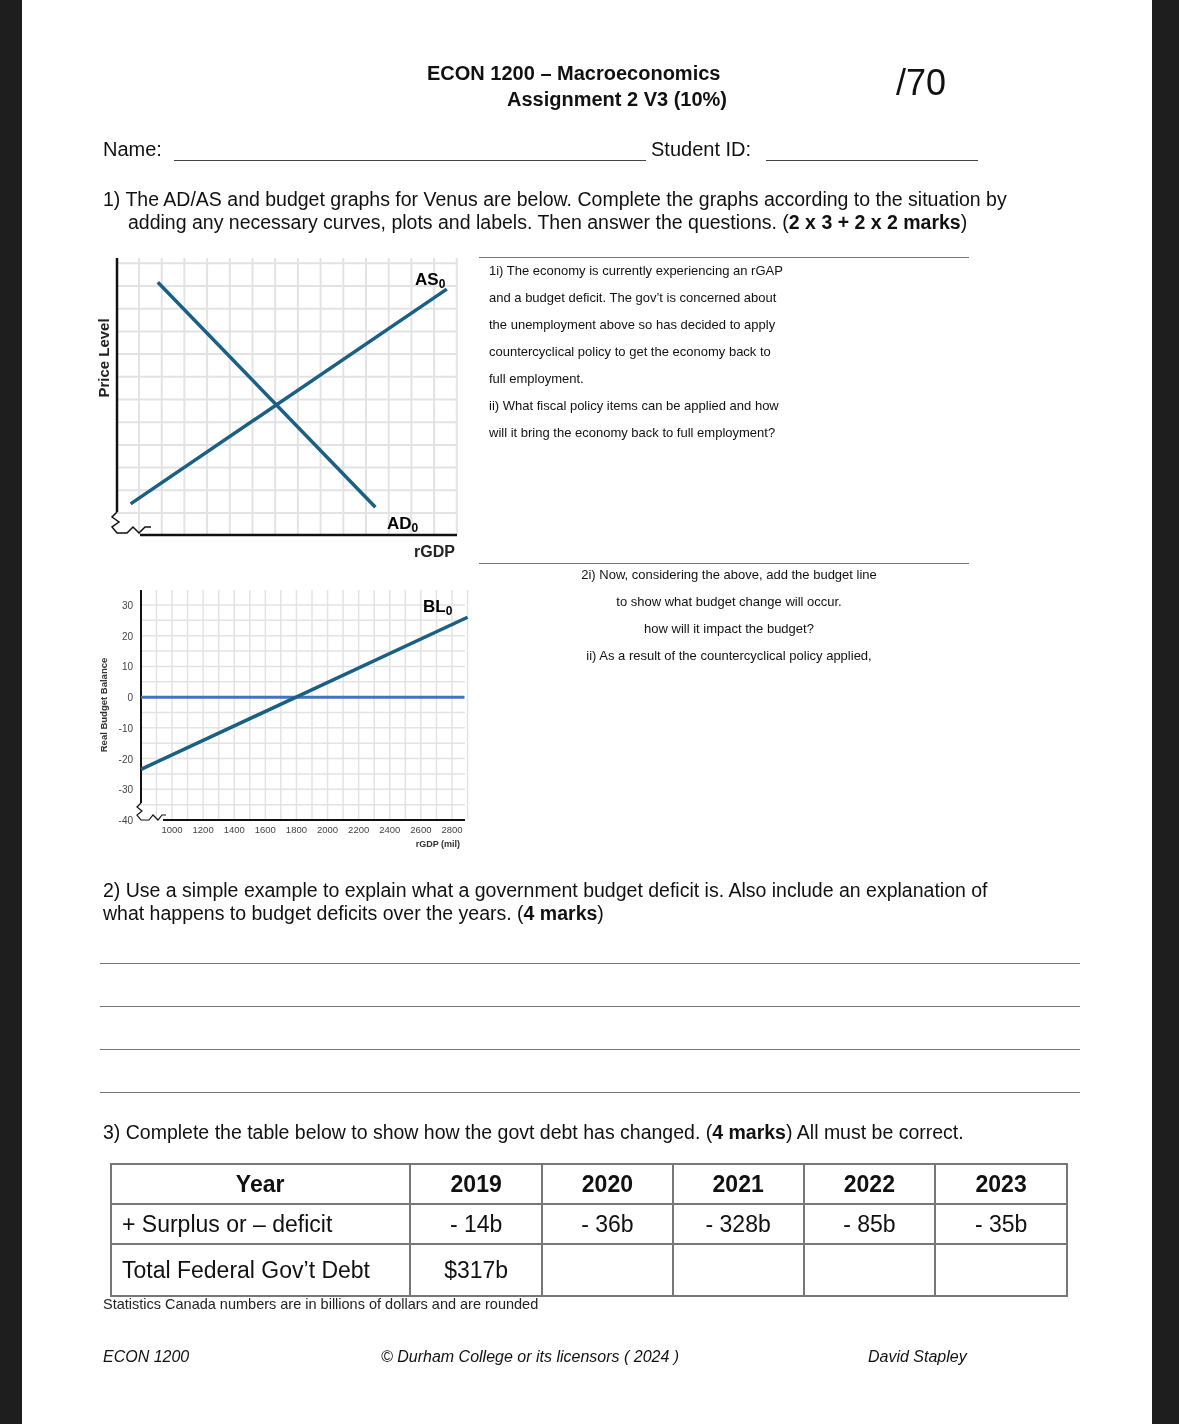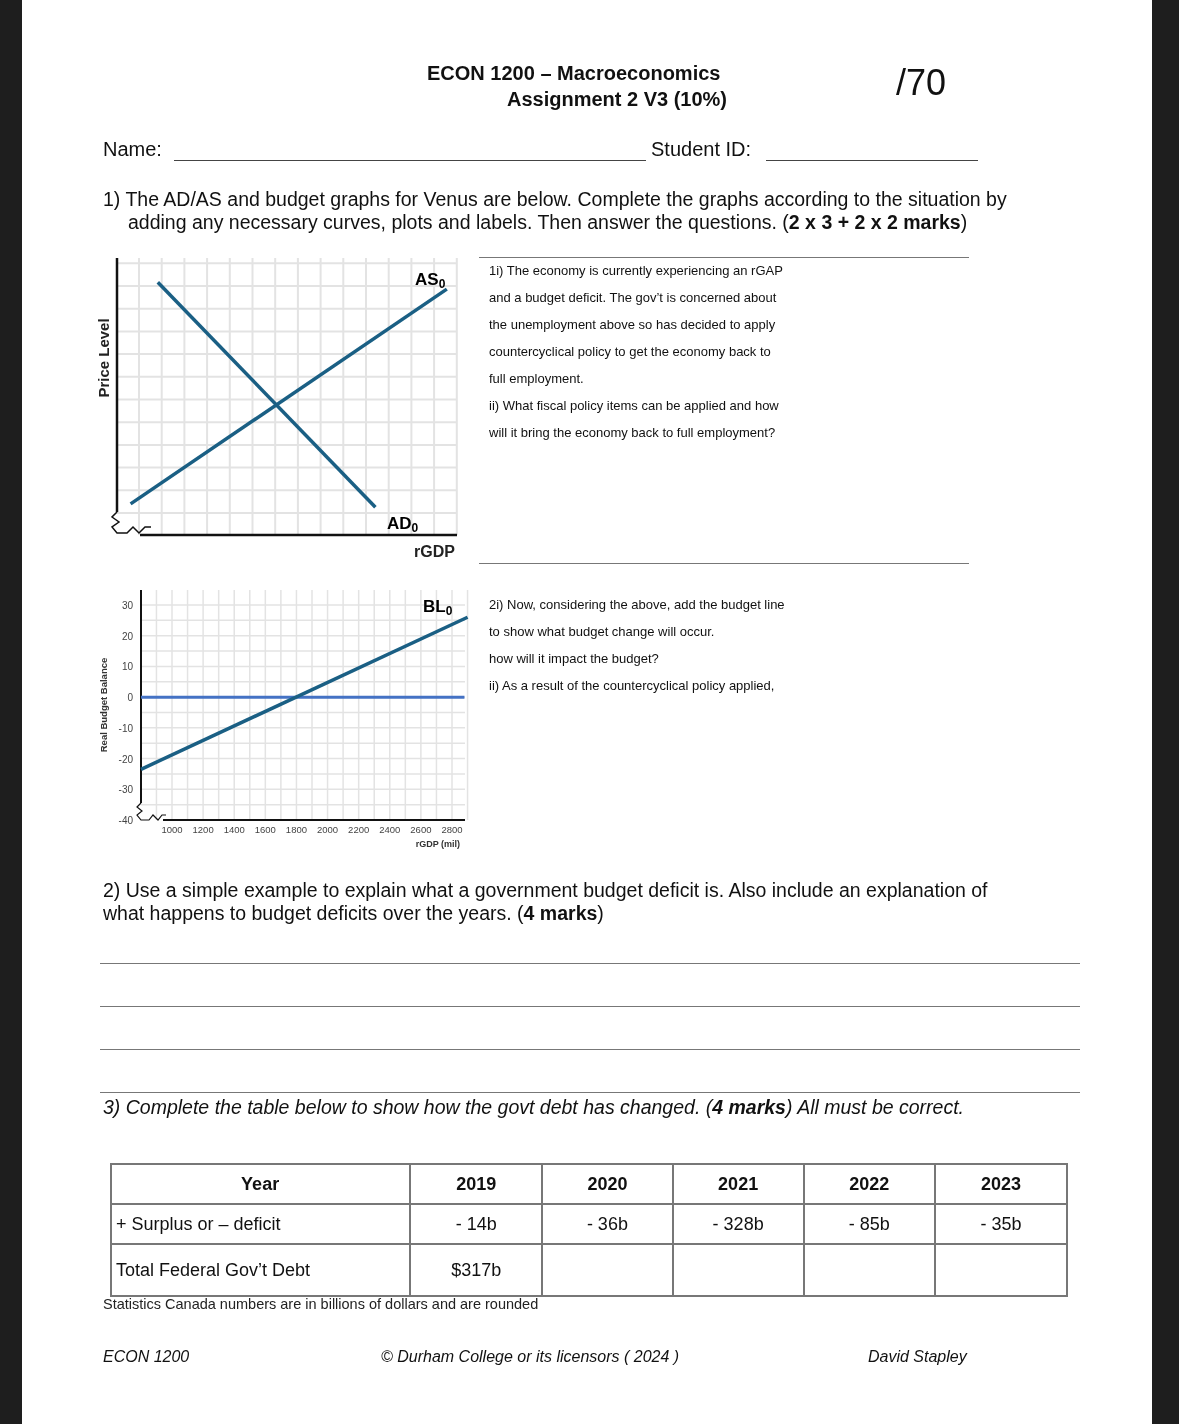--- a/index.html
+++ b/index.html
@@ -10,26 +10,26 @@
   .title { left:0; width:1179px; top:60px; text-align:center; font-weight:bold; font-size:20px; line-height:26px; }
   .title .l1 { position:absolute; left:427px; top:0; width:330px; text-align:left; }
   .title .l2 { position:absolute; left:467px; top:26px; width:300px; text-align:center; }
   .score { left:896px; top:62px; font-size:36px; }
   .lbl { font-size:20px; }
   .uline { height:0; border-bottom:1.5px solid #444; }
   .q { font-size:19.5px; line-height:23px; }
   .q b { font-weight:bold; }
   .side-q { font-size:13px; line-height:27px; }
   .hrule { height:0; border-top:1.5px solid #777; }
-  table.debt { position:absolute; left:110px; top:1163px; width:958px; border-collapse:collapse; font-size:18px; }
+  table.debt { position:absolute; left:110px; top:1163px; width:958px; border-collapse:collapse; font-size:23px; }
   table.debt td { border:2px solid #777; text-align:center; }
   table.debt tr.r1 td { height:36px; font-weight:bold; }
   table.debt tr.r2 td { height:36px; }
   table.debt tr.r3 td { height:48px; }
-  table.debt td.rowhead { text-align:left; padding-left:4px; }
+  table.debt td.rowhead { text-align:left; padding-left:10px; }
   table.debt tr.r1 td.rowhead { text-align:center; padding-left:0; }
   .foot { font-size:16px; font-style:italic; top:1348px; }
   svg text { font-family:"Liberation Sans", sans-serif; }
 </style>
 </head>
 <body>
 
 <div class="page"></div>
 
 <div class="abs title">
@@ -168,37 +168,37 @@
 <div class="abs side-q" id="q1-part1" style="left:489px;top:257px;width:480px;">
     <div>1i) The economy is currently experiencing an rGAP</div>
     <div>and a budget deficit. The gov’t is concerned about</div>
     <div>the unemployment above so has decided to apply</div>
     <div>countercyclical policy to get the economy back to</div>
     <div>full employment.</div>
     <div>ii) What fiscal policy items can be applied and how</div>
     <div>will it bring the economy back to full employment?</div>
   </div>
 <div class="abs hrule" style="left:479px;top:563px;width:490px;"></div>
-<div class="abs side-q" id="q1-part2" style="left:489px;top:591px;width:480px;">
+<div class="abs side-q" id="q1-part2" style="left:489px;top:561px;width:480px;text-align:center;">
     <div>2i) Now, considering the above, add the budget line</div>
     <div>to show what budget change will occur.</div>
     <div>how will it impact the budget?</div>
     <div>ii) As a result of the countercyclical policy applied,</div>
   </div>
 
 <div class="abs q" style="left:103px;top:879px;width:1000px;">
   <div>2) Use a simple example to explain what a government budget deficit is. Also include an explanation of</div>
   <div><span>what happens to budget deficits over the years. (</span><b>4 marks</b><span>)</span></div>
 </div>
 <div class="abs hrule" style="left:100px;top:963px;width:980px;"></div>
 <div class="abs hrule" style="left:100px;top:1006px;width:980px;"></div>
 <div class="abs hrule" style="left:100px;top:1049px;width:980px;"></div>
 <div class="abs hrule" style="left:100px;top:1092px;width:980px;"></div>
 
-<div class="abs q" style="left:103px;top:1096px;width:1000px;font-style:italic;"><span>3) Complete the table below to show how the govt debt has changed. (</span><b>4 marks</b><span>) All must be correct.</span></div>
+<div class="abs q" style="left:103px;top:1121px;width:1000px;"><span>3) Complete the table below to show how the govt debt has changed. (</span><b>4 marks</b><span>) All must be correct.</span></div>
 
 <table class="debt">
   <colgroup>
       <col style="width:300px">
       <col style="width:132px">
       <col style="width:131px">
       <col style="width:131px">
       <col style="width:132px">
       <col style="width:132px">
     </colgroup>

